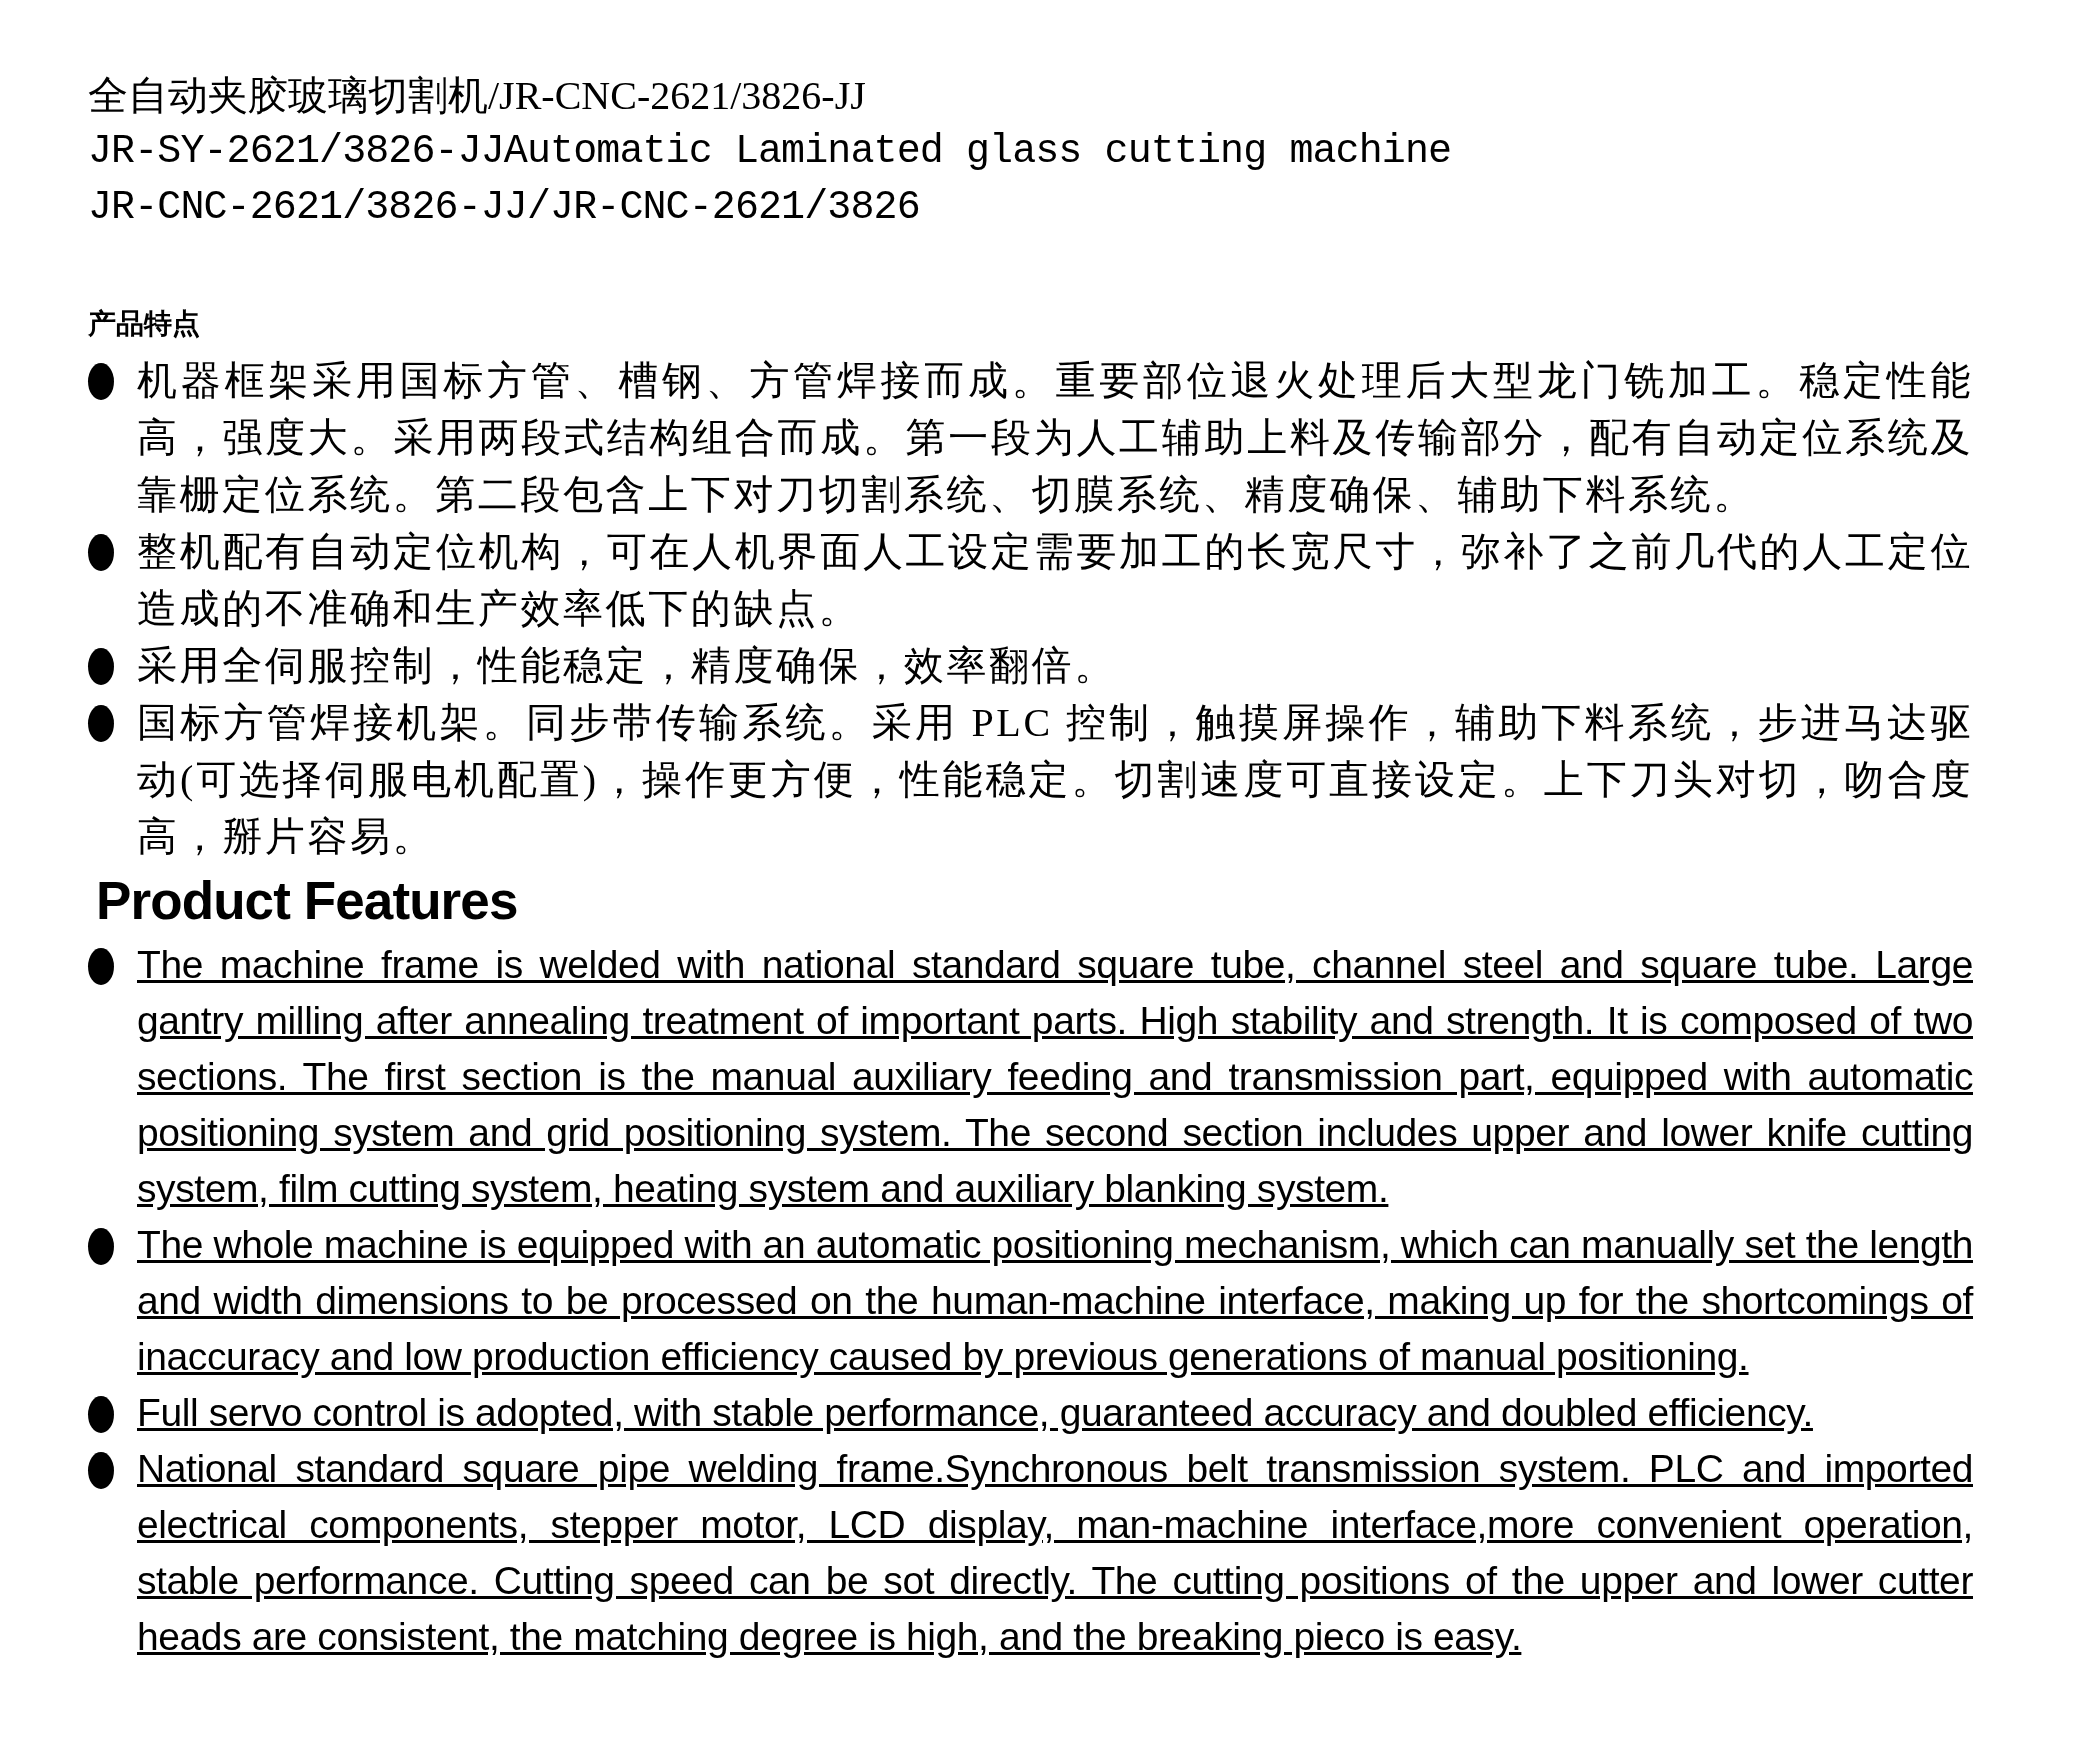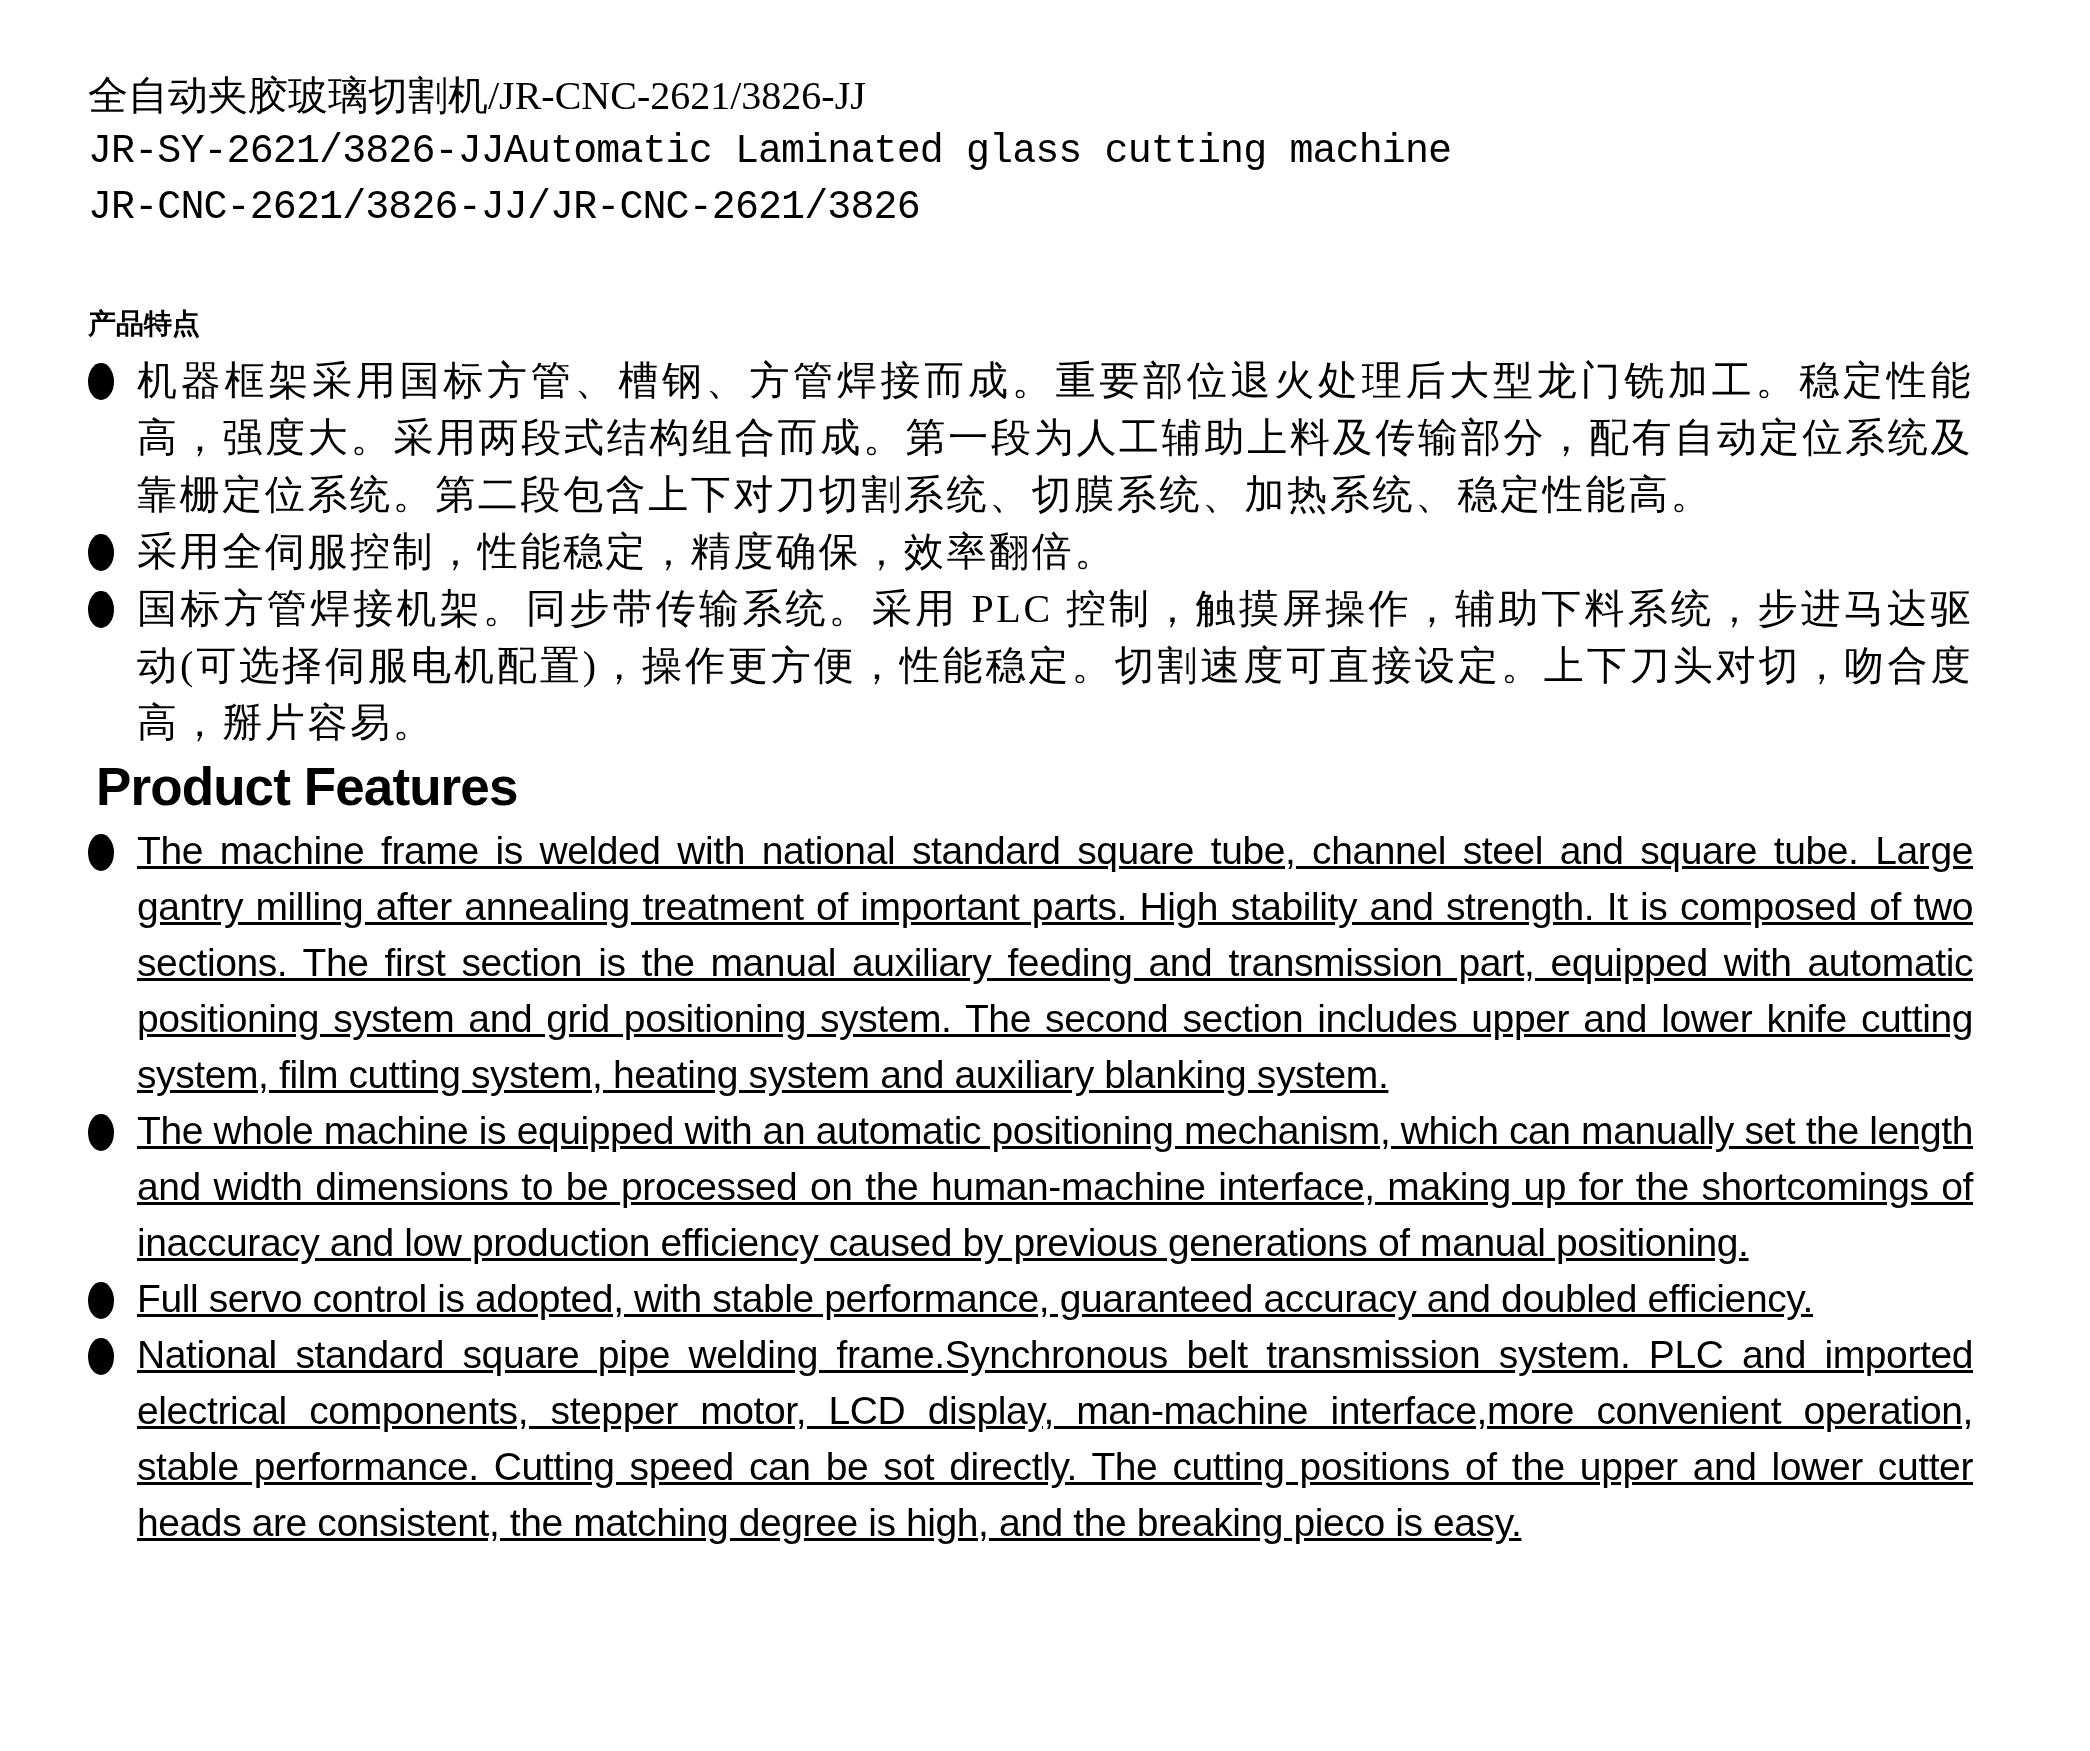--- a/index.html
+++ b/index.html
@@ -99,21 +99,27 @@
     <p class="header-line-3 en-text">JR-CNC-2621/3826-JJ/JR-CNC-2621/3826</p>
   </div>
 
   <h2 class="heading-cn cn-text">产品特点</h2>
 
   <ul class="feature-list cn-list">
     <li>
       <span class="marker">
           <span class="dot"></span>
         </span>
-      <span class="li-text cn-text">机器框架采用国标方管、槽钢、方管焊接而成。重要部位退火处理后大型龙门铣加工。稳定性能高，强度大。采用两段式结构组合而成。第一段为人工辅助上料及传输部分，配有自动定位系统及靠栅定位系统。第二段包含上下对刀切割系统、切膜系统、加热系统、稳定性能高。</span>
+      <span class="li-text cn-text">机器框架采用国标方管、槽钢、方管焊接而成。重要部位退火处理后大型龙门铣加工。稳定性能高，强度大。采用两段式结构组合而成。第一段为人工辅助上料及传输部分，配有自动定位系统及靠栅定位系统。第二段包含上下对刀切割系统、切膜系统、精度确保、辅助下料系统。</span>
+    </li>
+    <li>
+      <span class="marker">
+          <span class="dot"></span>
+        </span>
+      <span class="li-text cn-text">整机配有自动定位机构，可在人机界面人工设定需要加工的长宽尺寸，弥补了之前几代的人工定位造成的不准确和生产效率低下的缺点。</span>
     </li>
     <li>
       <span class="marker">
           <span class="dot"></span>
         </span>
       <span class="li-text cn-text">采用全伺服控制，性能稳定，精度确保，效率翻倍。</span>
     </li>
     <li>
       <span class="marker">
           <span class="dot"></span>

